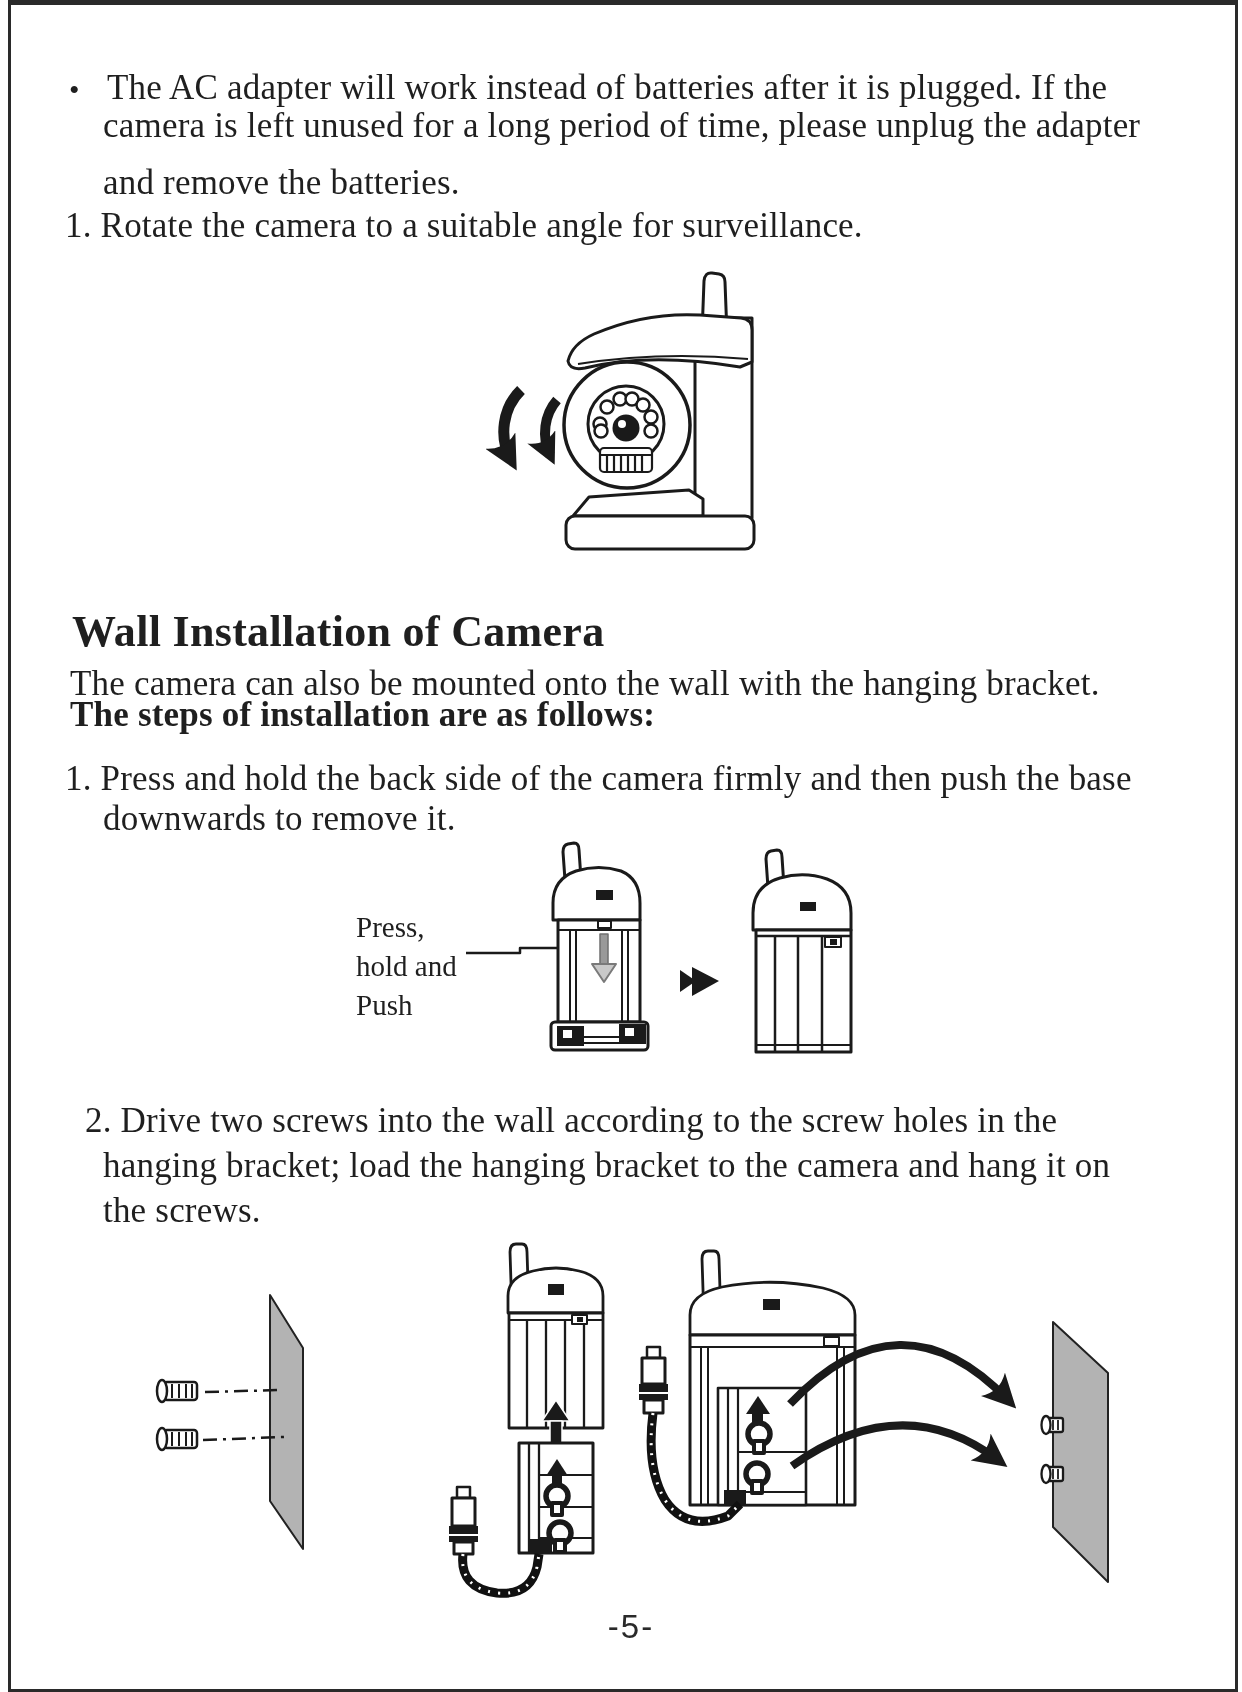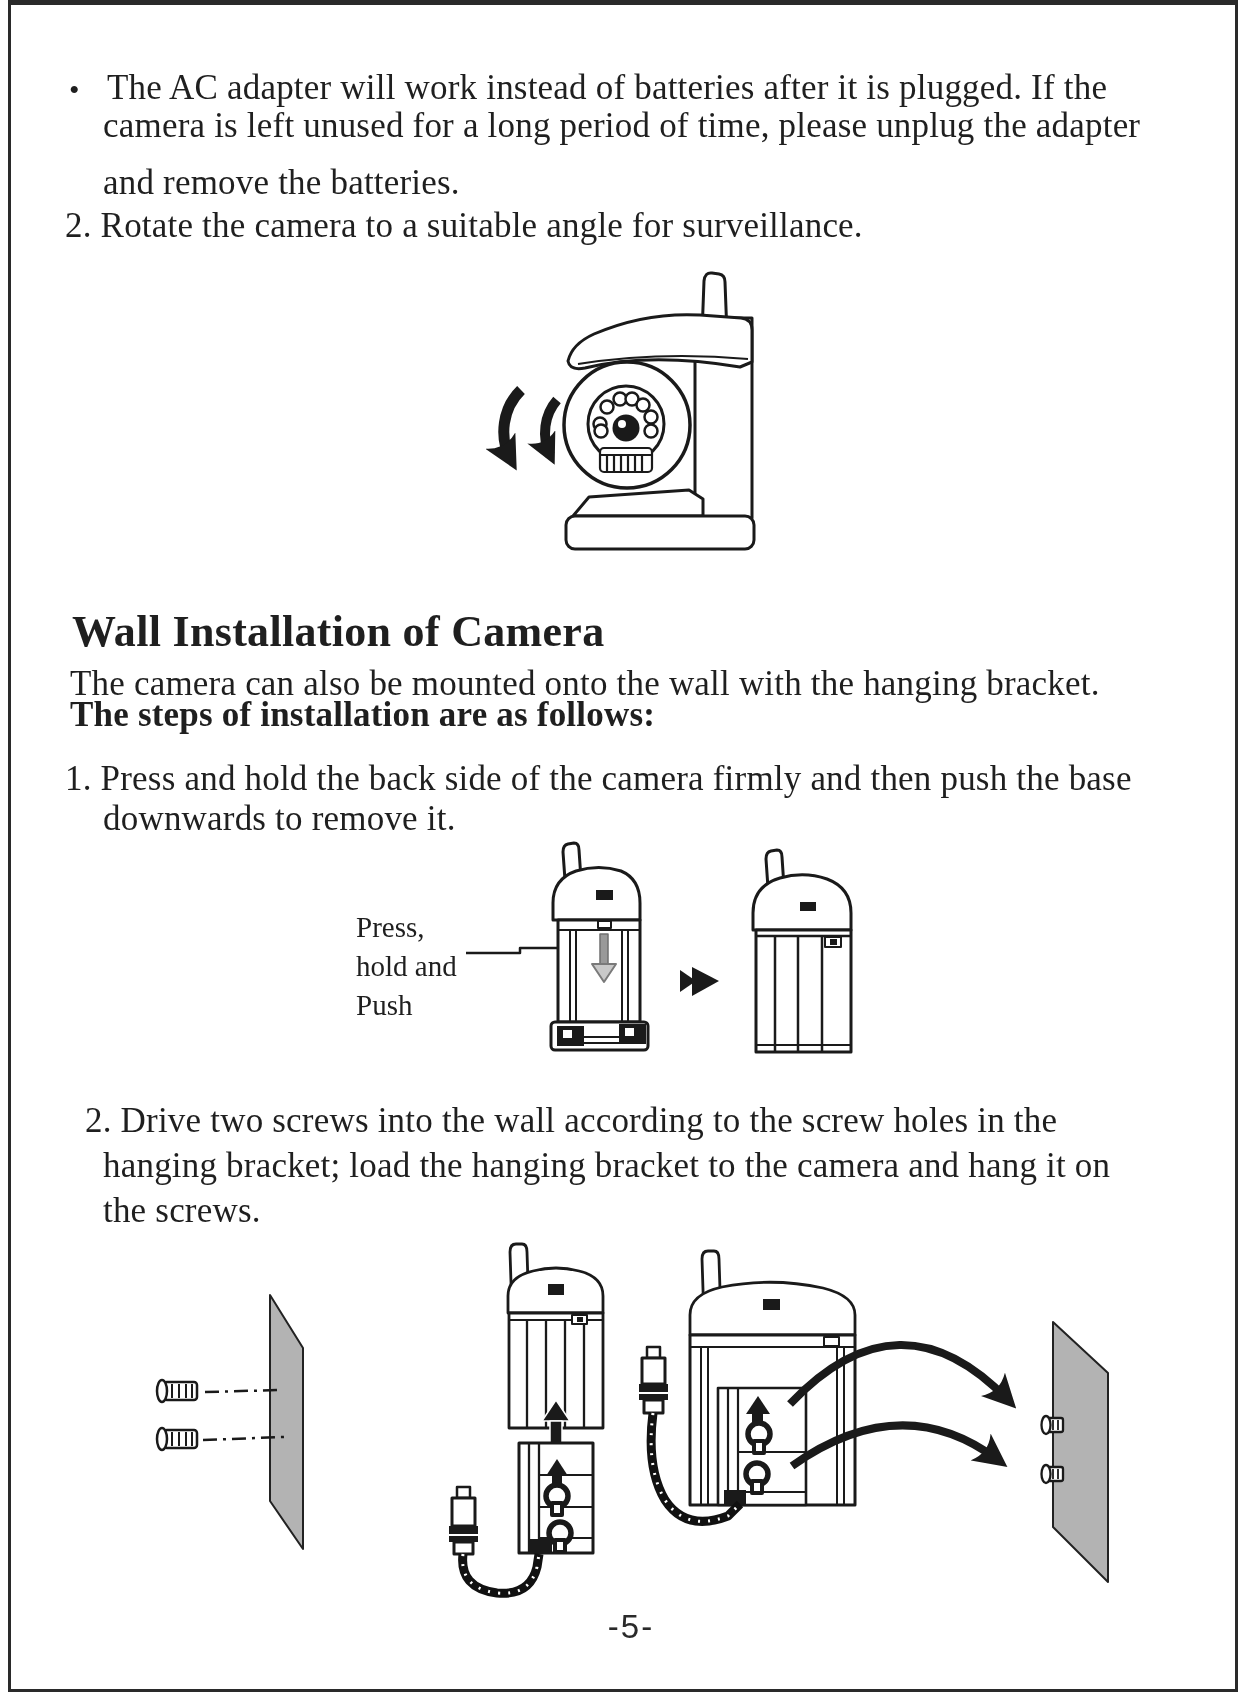--- a/index.html
+++ b/index.html
@@ -18,21 +18,21 @@
 </head>
 <body>
 
 <div class="frame"></div>
 
 <div class="abs bullet-dot" style="left:69px;top:73px;">•</div>
 <div class="abs body-text" style="left:107px;top:68px;">The AC adapter will work instead of batteries after it is plugged. If the</div>
 <div class="abs body-text" style="left:103px;top:106px;">camera is left unused for a long period of time, please unplug the adapter</div>
 <div class="abs body-text" style="left:103px;top:144px;margin-top:19px;">and remove the batteries.</div>
 
-<div class="abs body-text" style="left:65px;top:206px;">2. Rotate the camera to a suitable angle for surveillance.</div>
+<div class="abs body-text" style="left:65px;top:206px;">1. Rotate the camera to a suitable angle for surveillance.</div>
 
 <div class="abs heading" style="left:72px;top:606px;">Wall Installation of Camera</div>
 
 <div class="abs body-text" style="left:70px;top:664px;">The camera can also be mounted onto the wall with the hanging bracket.</div>
 <div class="abs body-text" style="left:70px;top:695px;font-weight:bold;">The steps of installation are as follows:</div>
 
 <div class="abs body-text" style="left:65px;top:759px;">1. Press and hold the back side of the camera firmly and then push the base</div>
 <div class="abs body-text" style="left:103px;top:799px;">downwards to remove it.</div>
 
 <div class="abs fig-label" style="left:356px;top:908px;">Press,

